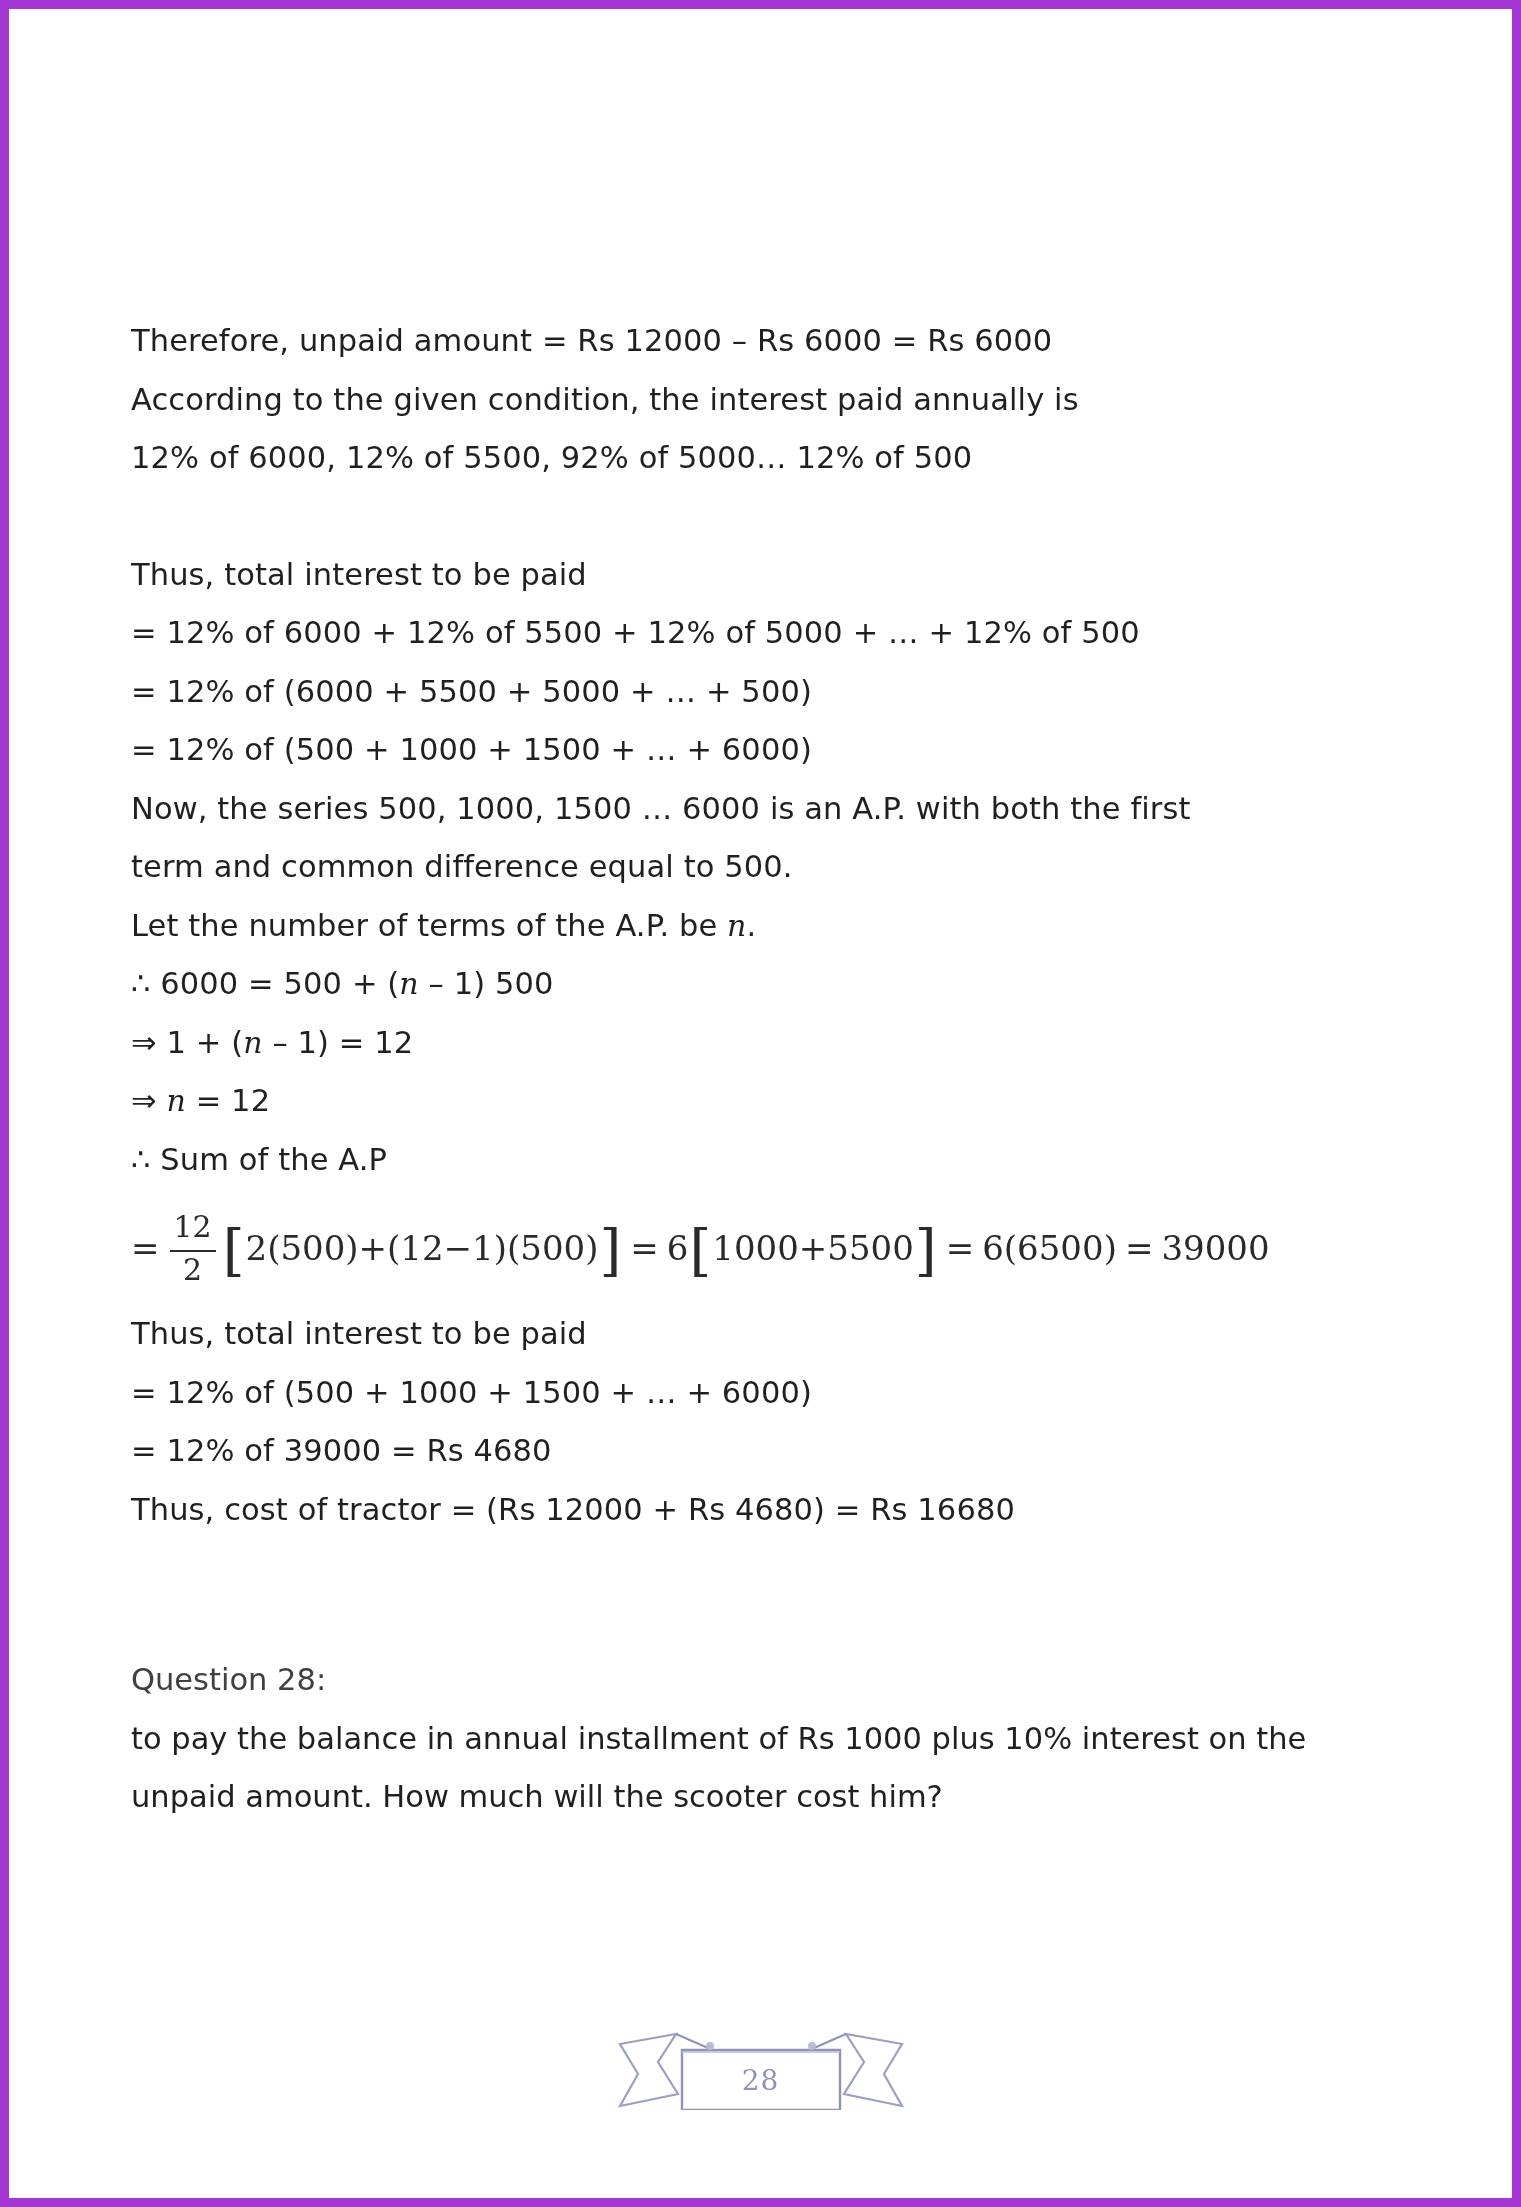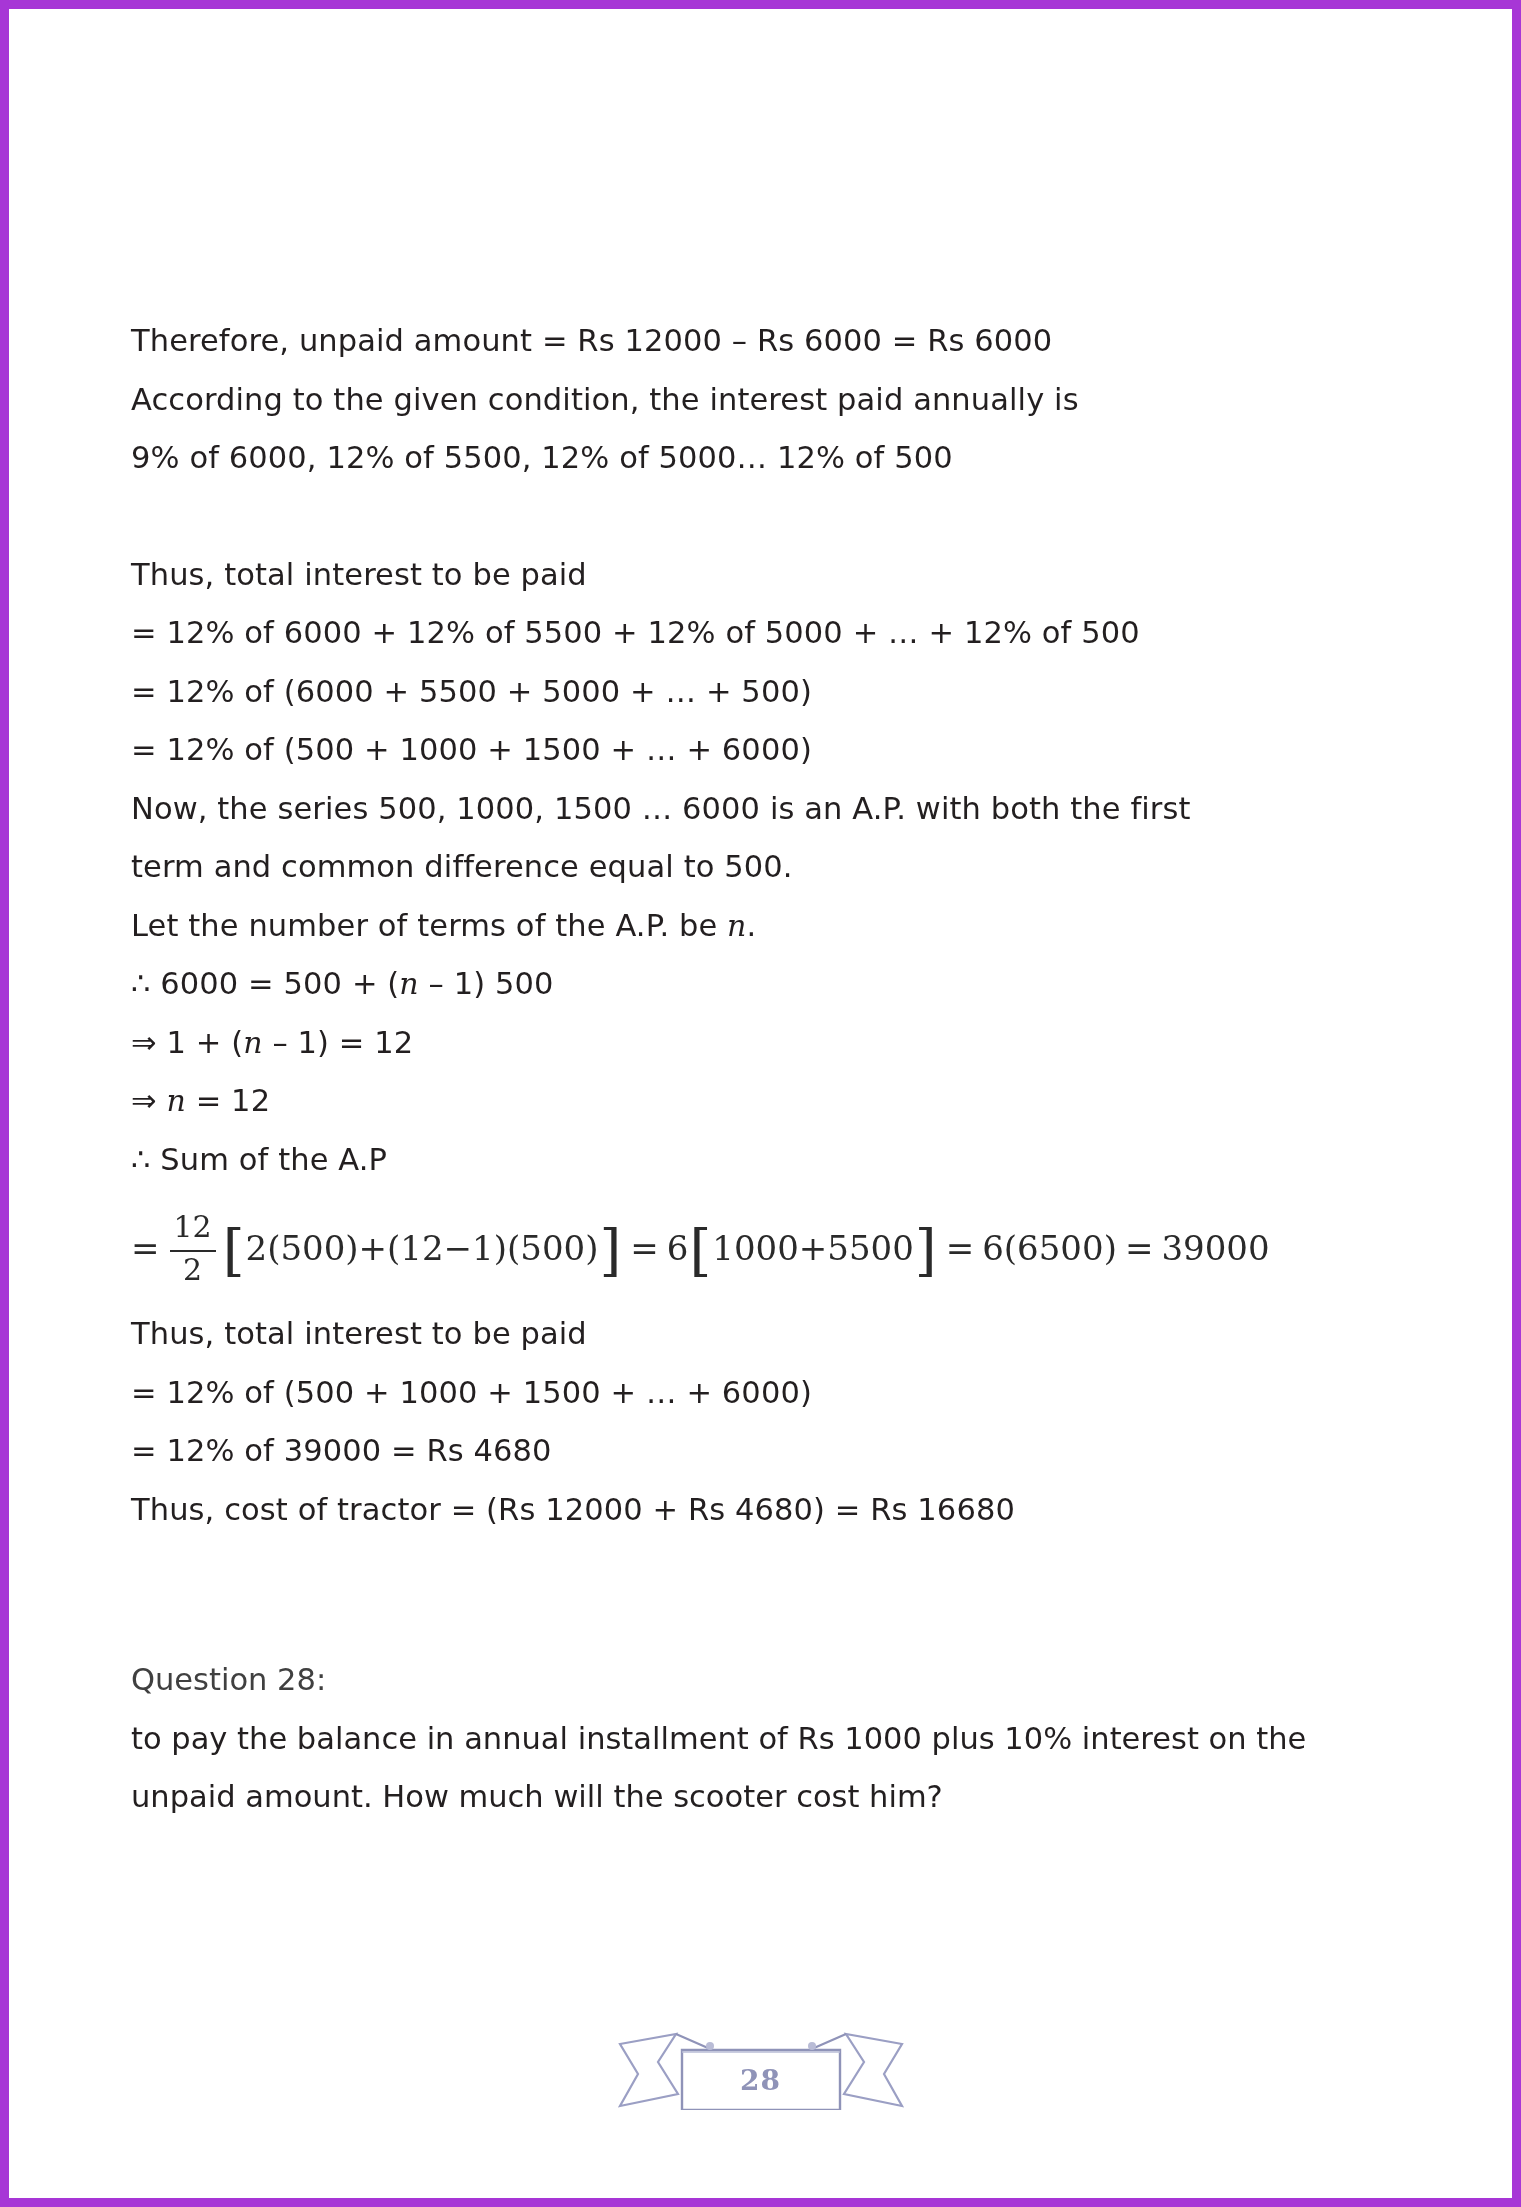--- a/index.html
+++ b/index.html
@@ -125,21 +125,20 @@
     white-space: nowrap;
   }
 
   
   .footer {
     position: absolute;
     left: 0;
     top: 2018px;
     width: 1521px;
     height: 110px;
-    font-weight: bold;
   }
   .ribbon-wrap {
     position: relative;
     width: 290px;
     height: 92px;
     margin: 0 auto;
   }
   .ribbon-wrap svg { display: block; }
   .page-num {
     position: absolute;
@@ -157,21 +156,21 @@
 <body>
 
 <div class="page-frame"></div>
 
 <div class="sheet">
 
   <div class="content">
 
     <div class="line">Therefore, unpaid amount = Rs 12000 – Rs 6000 = Rs 6000</div>
     <div class="line">According to the given condition, the interest paid annually is</div>
-    <div class="line">9% of 6000, 12% of 5500, 12% of 5000… 12% of 500</div>
+    <div class="line">12% of 6000, 12% of 5500, 92% of 5000… 12% of 500</div>
 
     <div class="gap"></div>
 
     <div class="line">Thus, total interest to be paid</div>
     <div class="line">= 12% of 6000 + 12% of 5500 + 12% of 5000 + … + 12% of 500</div>
     <div class="line">= 12% of (6000 + 5500 + 5000 + … + 500)</div>
     <div class="line">= 12% of (500 + 1000 + 1500 + … + 6000)</div>
     <div class="line">Now, the series 500, 1000, 1500 … 6000 is an A.P. with both the first</div>
     <div class="line">term and common difference equal to 500.</div>
 

